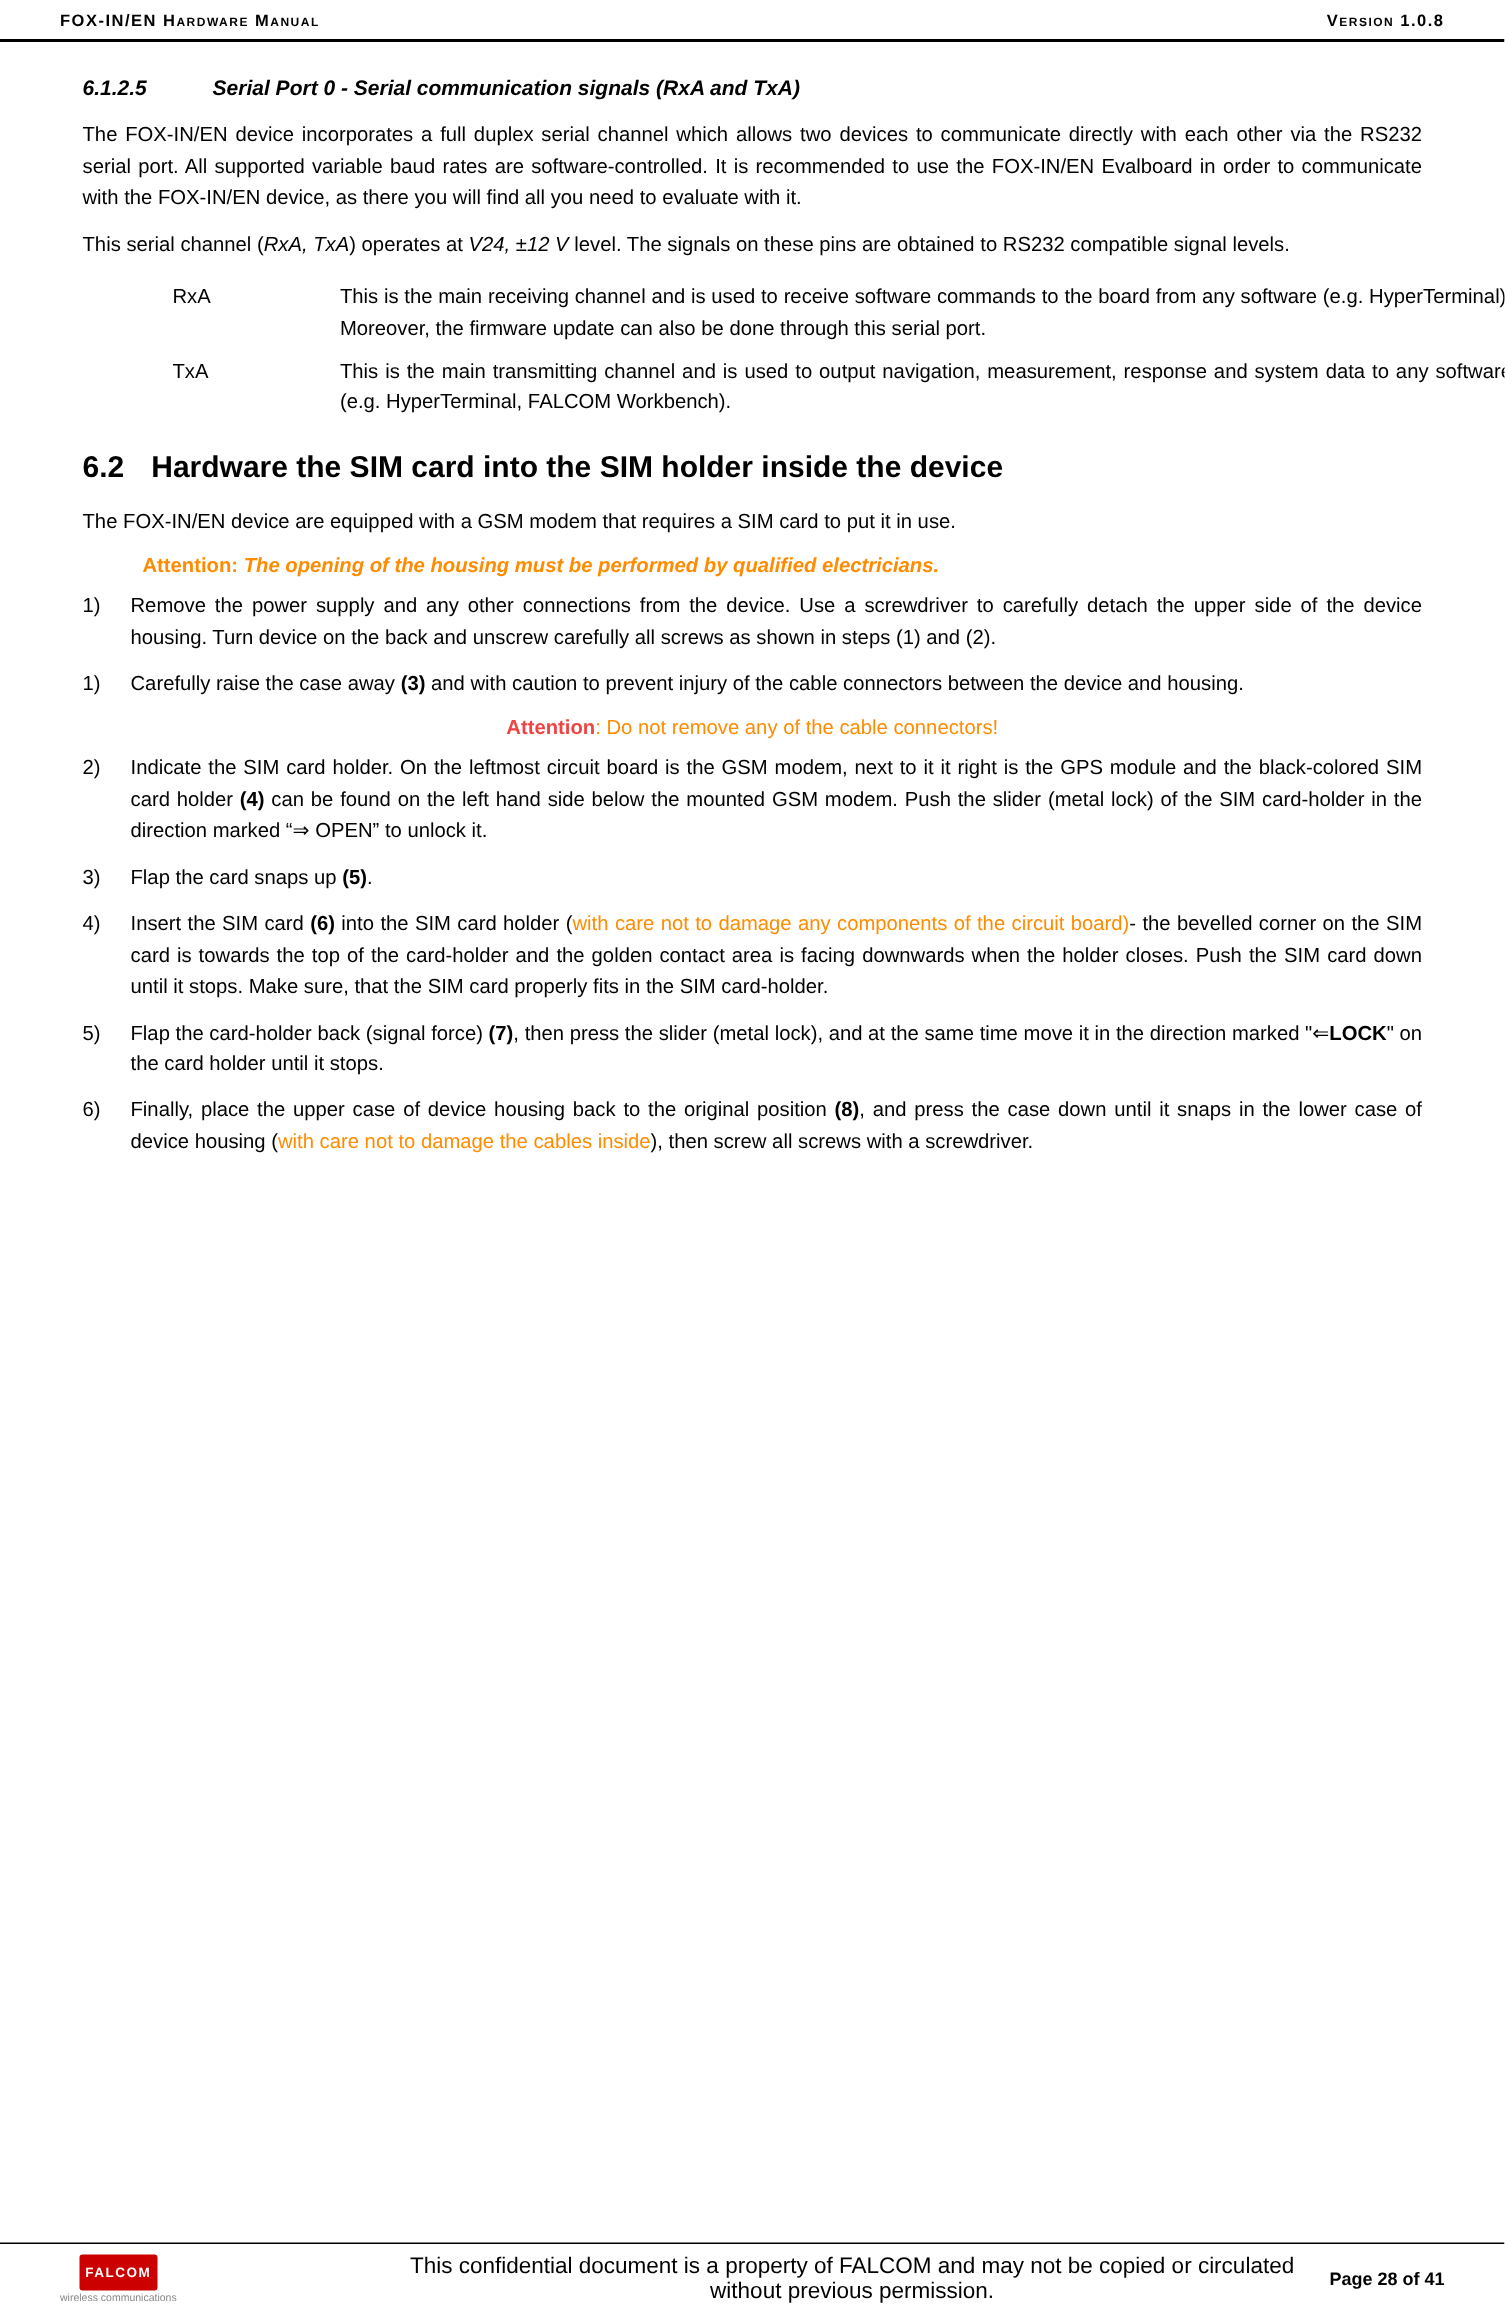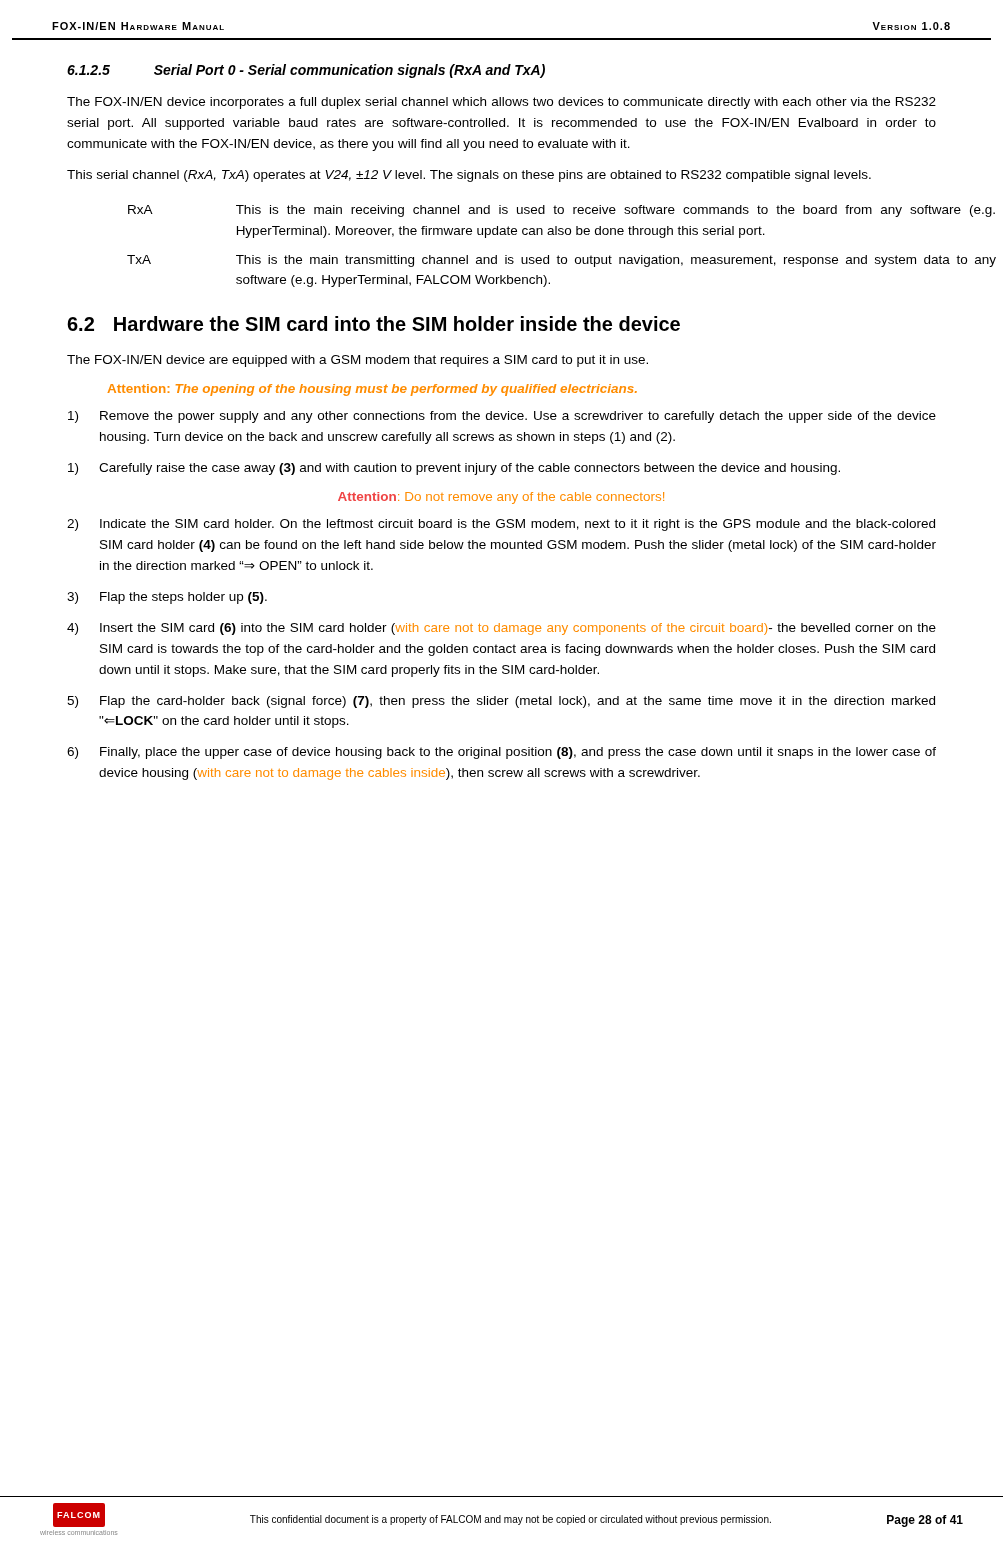--- a/index.html
+++ b/index.html
@@ -9,21 +9,21 @@
       color: #000;
       background: #fff;
       width: 1003px;
       min-height: 1542px;
       position: relative;
     }
 
     .page-container {
       width: 1003px;
       min-height: 1542px;
-      padding: 12px;
+      padding: 0;
       position: relative;
     }
 
     
     .page-header {
       display: flex;
       justify-content: space-between;
       align-items: center;
       padding: 8px 40px 6px 40px;
       border-bottom: 2px solid #000;
@@ -147,24 +147,23 @@
       position: absolute;
       bottom: 0;
       left: 0;
       right: 0;
       border-top: 1px solid #000;
       padding: 6px 40px;
     }
     .footer-inner {
       display: flex;
       align-items: center;
-      justify-content: space-between;
     }
     .footer-text {
-      font-size: 10px;
+      font-size: 15px;
       color: #000;
       text-align: center;
       flex: 1;
     }
     .footer-logo {
       display: flex;
       align-items: center;
       gap: 6px;
     }
     .footer-page {
@@ -241,21 +240,21 @@
     <div class="list-item">
       <span class="list-num">2)</span>
       <span class="list-body">
         <span>Indicate the SIM card holder. On the leftmost circuit board is the GSM modem, next to it it right is the GPS module and the black-colored SIM card holder </span><span class="bold-black">(4)</span><span> can be found on the left hand side below  the  mounted  GSM  modem.  Push  the  slider  (metal  lock)  of  the  SIM  card-holder  in  the direction marked “⇒ OPEN” to unlock it.</span>
       </span>
     </div>
 
     <div class="list-item">
       <span class="list-num">3)</span>
       <span class="list-body">
-        <span>Flap the steps holder up </span><span class="bold-black">(5)</span><span>.</span>
+        <span>Flap the card snaps up </span><span class="bold-black">(5)</span><span>.</span>
       </span>
     </div>
 
     <div class="list-item">
       <span class="list-num">4)</span>
       <span class="list-body">
         <span>Insert the SIM card </span><span class="bold-black">(6)</span><span>  into the SIM card holder (</span><span class="highlight-orange">with care not to damage any components of the circuit board)</span><span>- the bevelled corner on the SIM card is towards the top of the card-holder and the golden contact area is facing downwards when the holder closes. Push the SIM card down until it stops. Make sure, that the SIM card properly fits in the SIM card-holder.</span>
       </span>
     </div>
 

